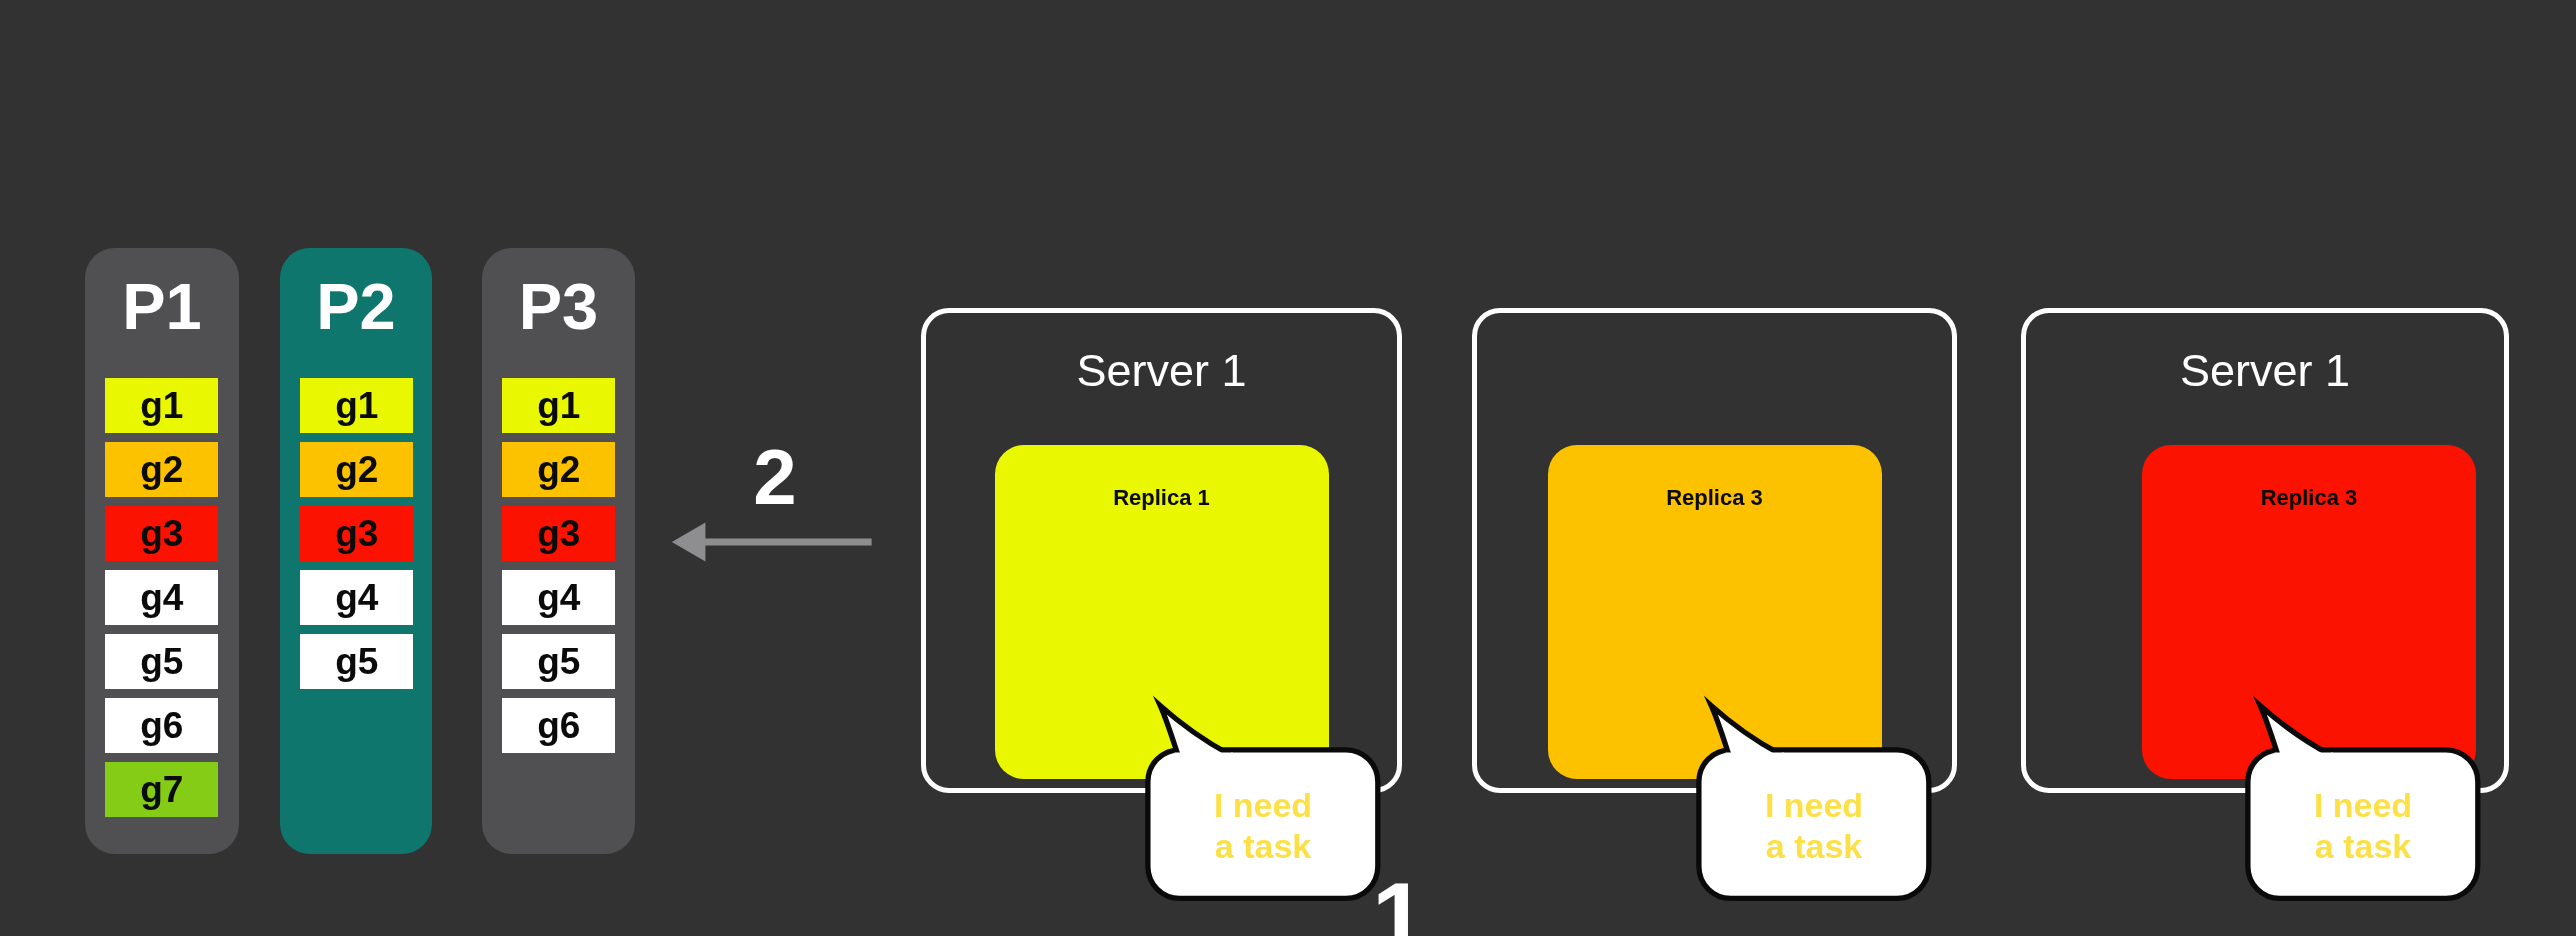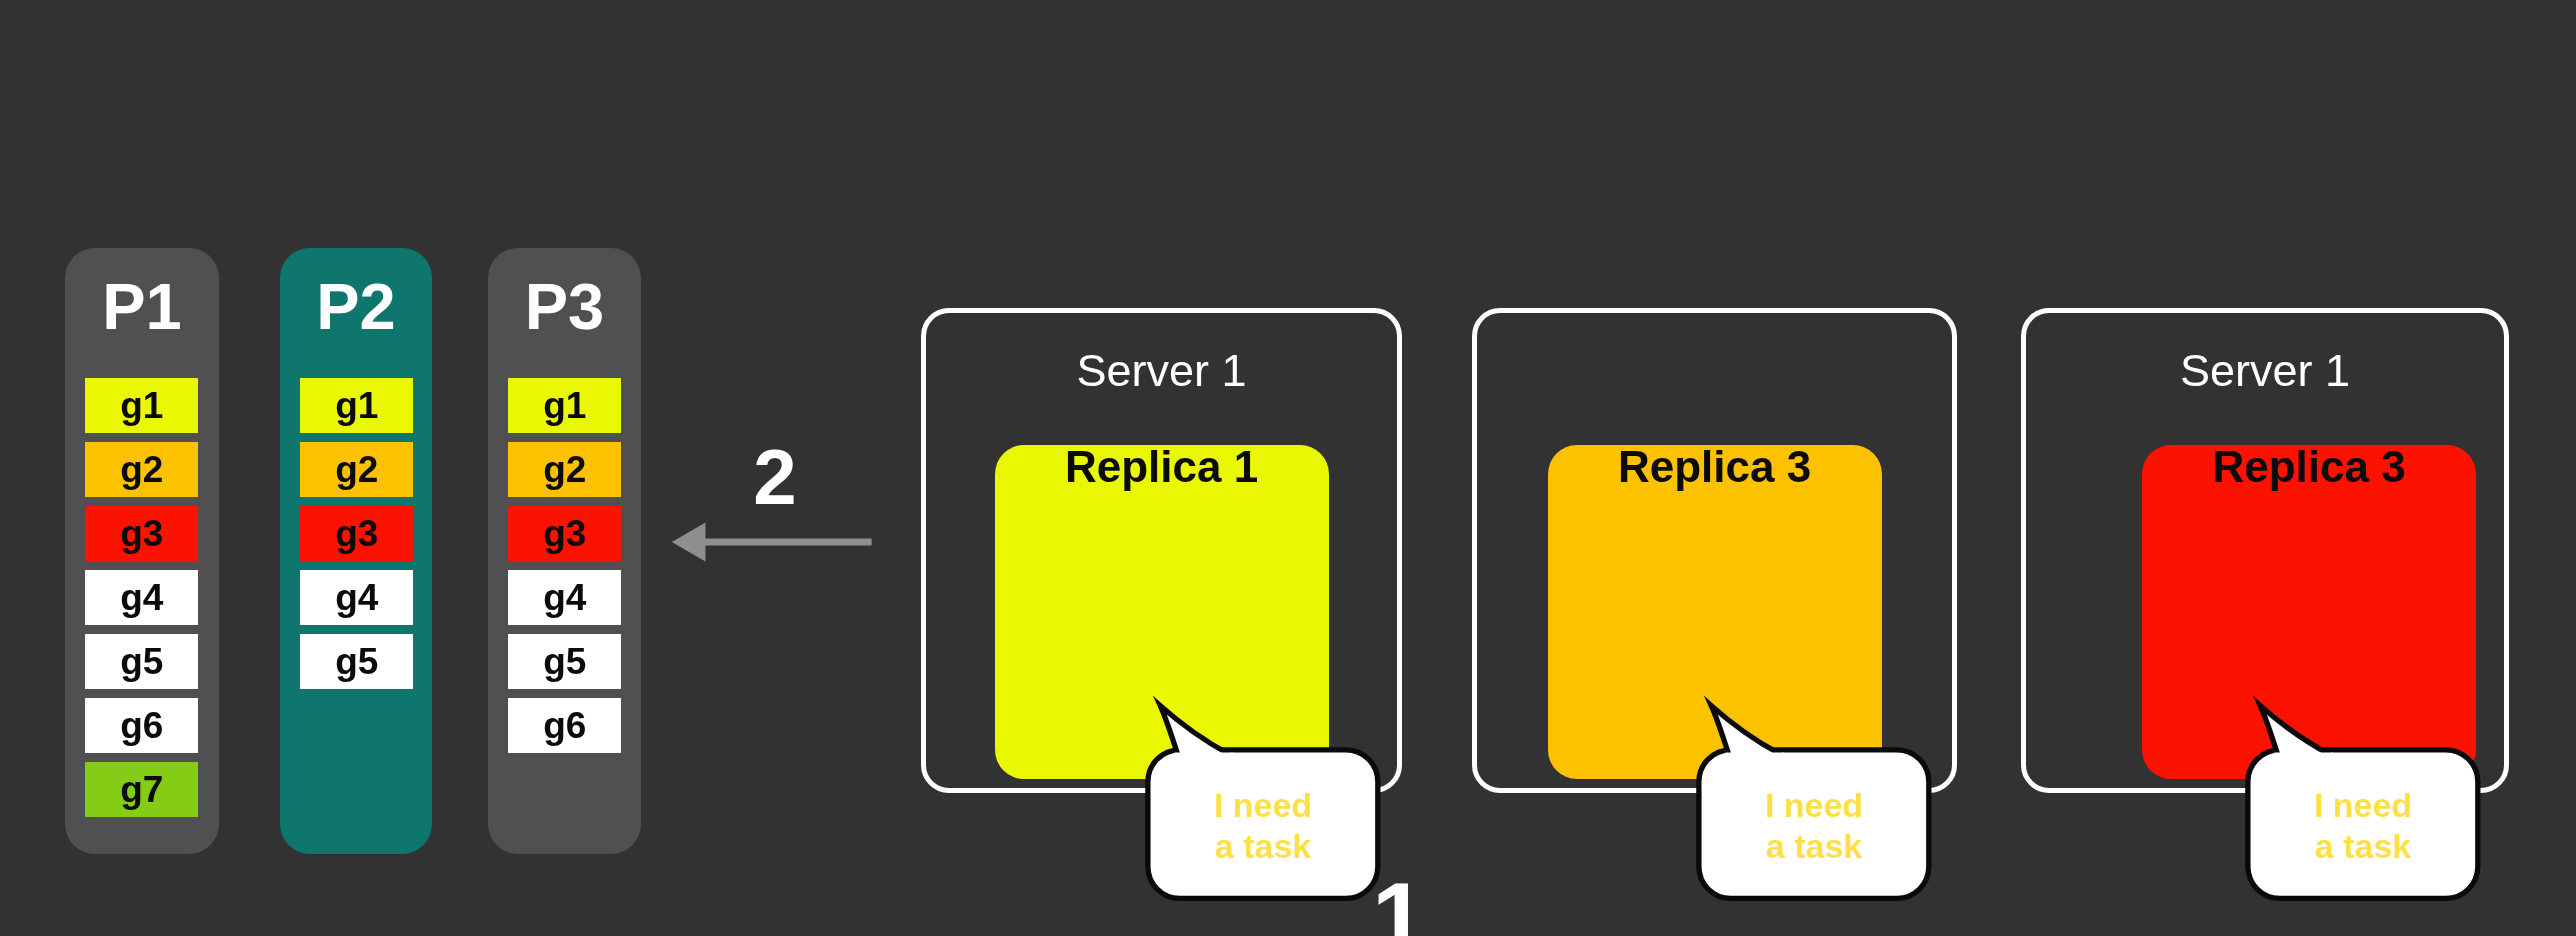--- a/index.html
+++ b/index.html
@@ -48,61 +48,61 @@
   .stitle{
     position:absolute;top:35px;left:0;right:0;
     text-align:center;
     color:#ffffff;font-size:45px;font-weight:500;line-height:1;
   }
   .replica{
     position:absolute;top:132px;left:50%;transform:translateX(-50%);
     width:334px;height:334px;border-radius:29px;
   }
   .rlabel{
-    text-align:center;
-    color:#0b0b0b;font-size:44px;font-weight:700;line-height:1;
+    padding-top:42px;text-align:center;
+    color:#0b0b0b;font-size:22px;font-weight:700;line-height:1;
   }
   .bubble{
     position:absolute;left:222px;top:437px;width:230px;height:148px;
   }
   .bubble svg{position:absolute;left:-8.8px;top:-55px;overflow:visible;}
   .btext{
     position:absolute;left:0;top:0;width:230px;height:148px;
     display:flex;flex-direction:column;justify-content:center;align-items:center;
     padding-top:3.5px;box-sizing:border-box;
     color:#fde047;font-size:34px;font-weight:700;line-height:41px;
     text-align:right;
   }
 </style>
 </head>
 <body>
 
 <div class="canvas">
 
-  <div class="partition" style="left: 65px; width: 154px; background: rgb(80, 80, 83);">
+  <div class="partition" style="left: 85px; width: 154px; background: rgb(80, 80, 83);">
     <div class="ptitle">P1</div>
     <div class="cell r0" style="background: rgb(233, 247, 0);">g1</div>
     <div class="cell r1" style="background: rgb(252, 194, 0);">g2</div>
     <div class="cell r2" style="background: rgb(251, 18, 0);">g3</div>
     <div class="cell r3" style="background: rgb(255, 255, 255);">g4</div>
     <div class="cell r4" style="background: rgb(255, 255, 255);">g5</div>
     <div class="cell r5" style="background: rgb(255, 255, 255);">g6</div>
     <div class="cell r6" style="background: #84cc16;">g7</div>
   </div>
 
   <div class="partition" style="left: 280px; width: 152px; background: #0f766e;">
     <div class="ptitle">P2</div>
     <div class="cell r0" style="background: rgb(233, 247, 0);">g1</div>
     <div class="cell r1" style="background: rgb(252, 194, 0);">g2</div>
     <div class="cell r2" style="background: rgb(251, 18, 0);">g3</div>
     <div class="cell r3" style="background: rgb(255, 255, 255);">g4</div>
     <div class="cell r4" style="background: rgb(255, 255, 255);">g5</div>
   </div>
 
-  <div class="partition" style="left: 482px; width: 153px; background: rgb(80, 80, 83); margin-left: 6px;">
+  <div class="partition" style="left: 482px; width: 153px; background: rgb(80, 80, 83);">
     <div class="ptitle">P3</div>
     <div class="cell r0" style="background: rgb(233, 247, 0);">g1</div>
     <div class="cell r1" style="background: rgb(252, 194, 0);">g2</div>
     <div class="cell r2" style="background: rgb(251, 18, 0);">g3</div>
     <div class="cell r3" style="background: rgb(255, 255, 255);">g4</div>
     <div class="cell r4" style="background: rgb(255, 255, 255);">g5</div>
     <div class="cell r5" style="background: rgb(255, 255, 255);">g6</div>
   </div>
 
   <div class="step-label step-2">2</div>

